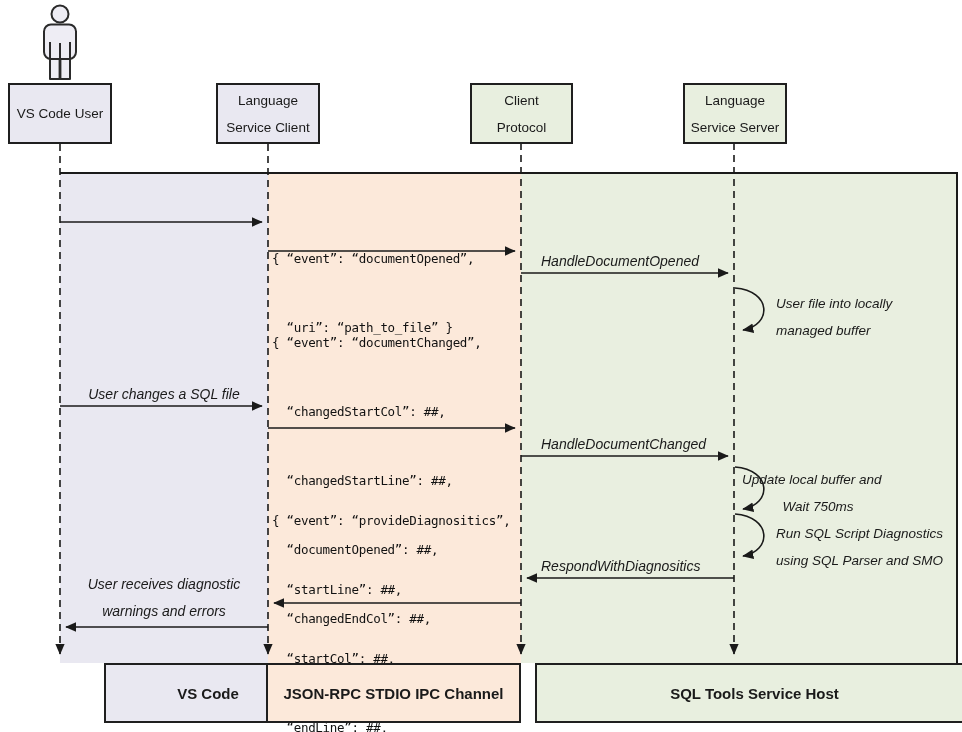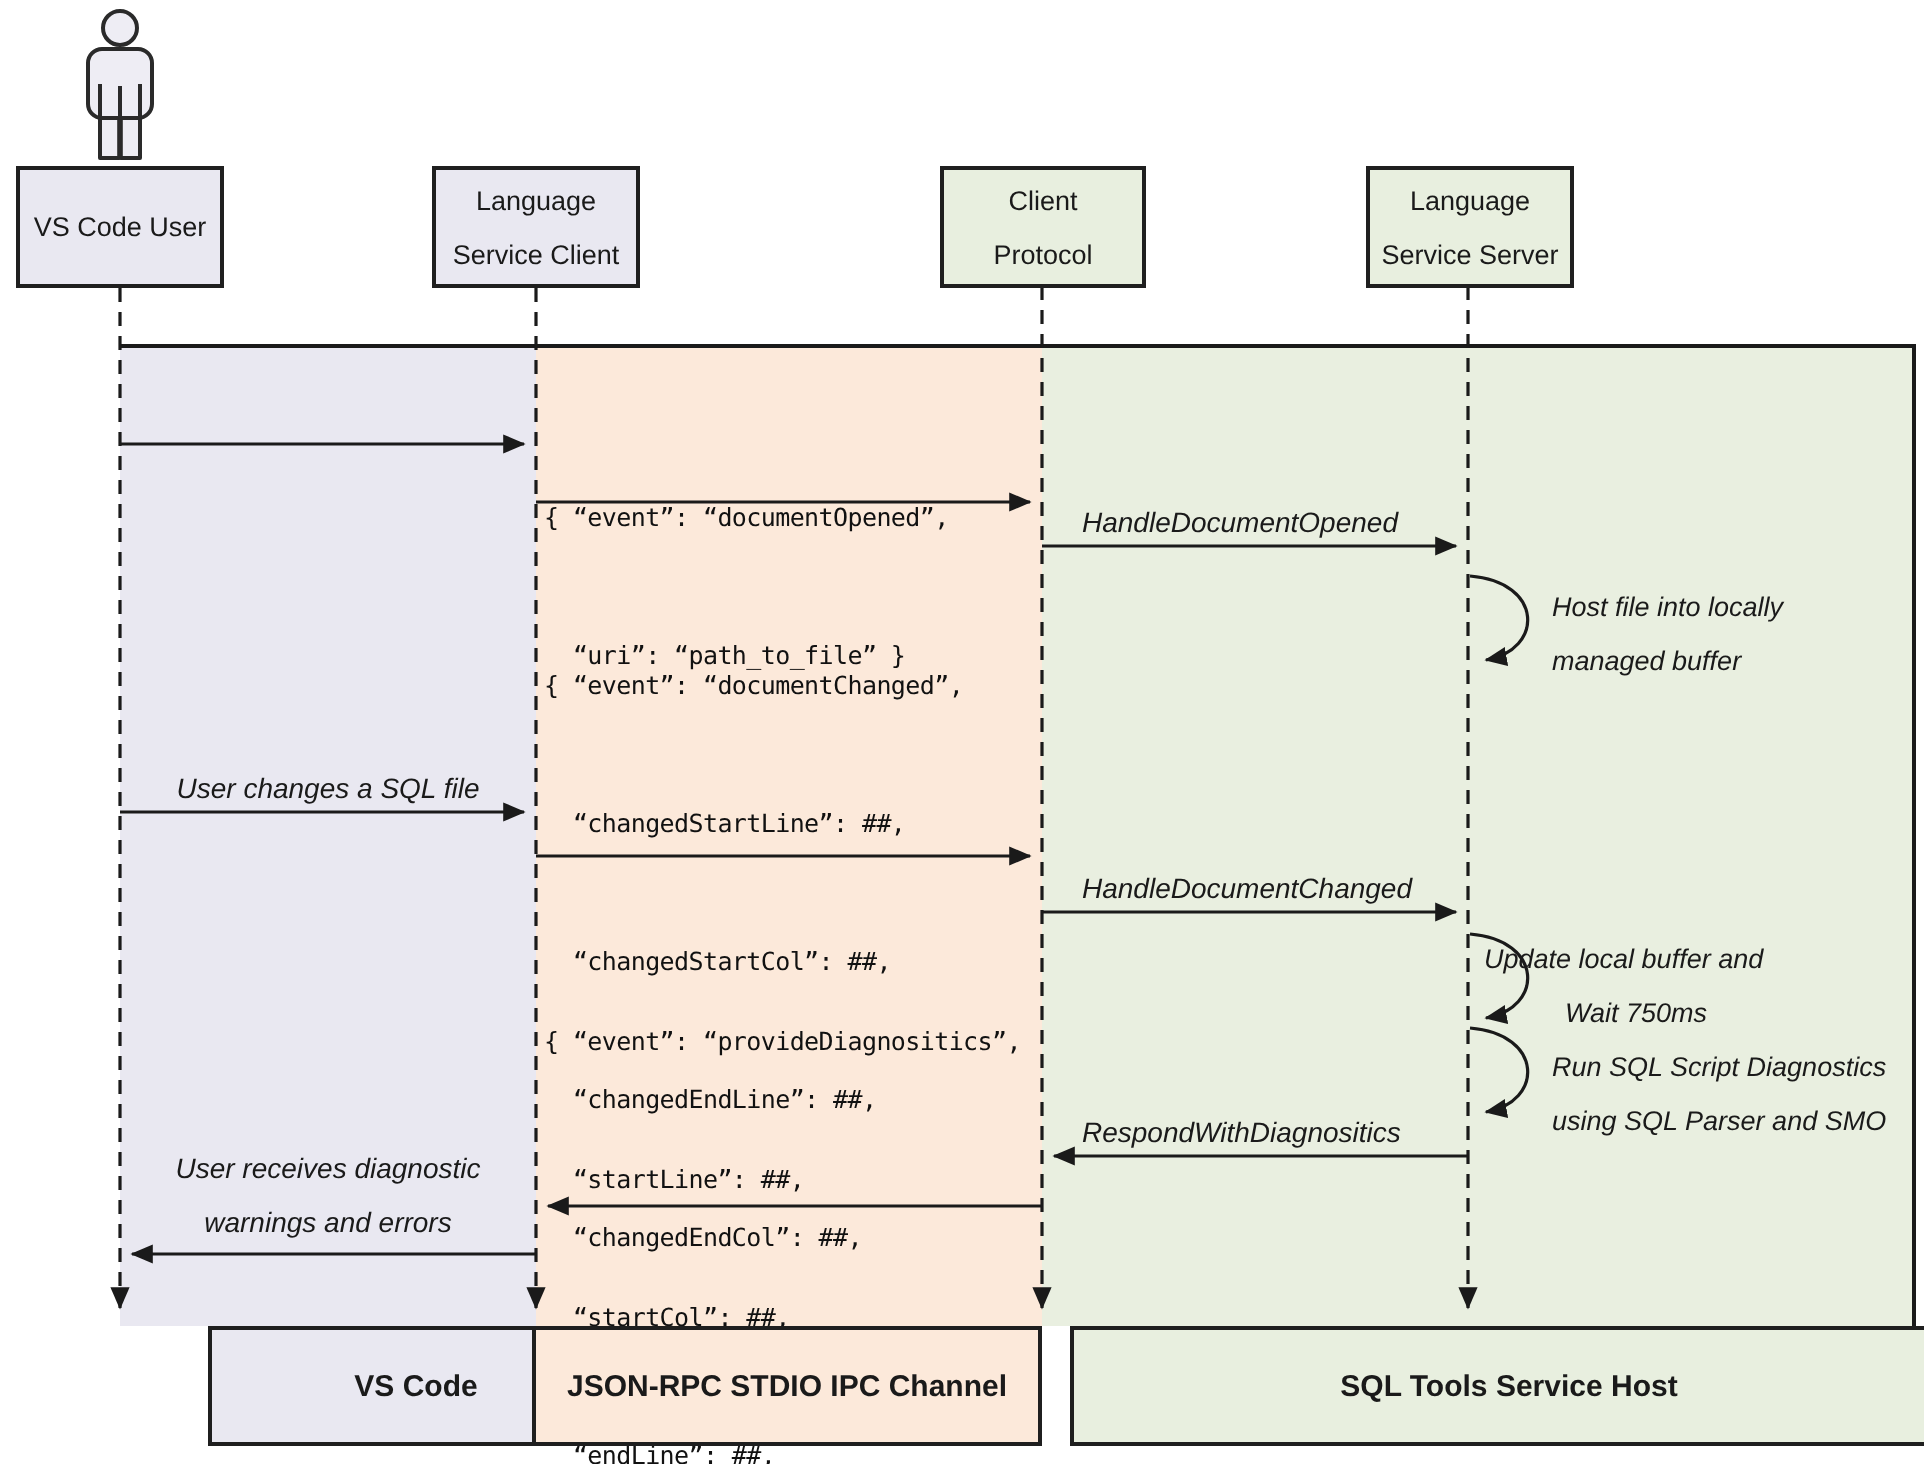--- a/index.html
+++ b/index.html
@@ -118,41 +118,41 @@
   <div class="msg-label centered" style="left:60px;top:386px;width:208px;">User changes a SQL file</div>
   <div class="msg-label centered two-line" style="left:60px;top:571px;width:208px;">
     <span>User receives diagnostic</span><br>
     <span>warnings and errors</span>
   </div>
   <div class="msg-label" style="left:541px;top:253px;">HandleDocumentOpened</div>
   <div class="msg-label" style="left:541px;top:436px;">HandleDocumentChanged</div>
   <div class="msg-label" style="left:541px;top:558px;">RespondWithDiagnositics</div>
 
   <div class="note" style="left:776px;top:290px;">
-    <span>Host file into locally</span><br>
+    <span>User file into locally</span><br>
     <span>managed buffer</span>
   </div>
   <div class="note" style="left:742px;top:466px;width:152px;">
     <span>Update local buffer and</span>
     <span class="center-line">Wait 750ms</span>
   </div>
   <div class="note" style="left:776px;top:520px;">
     <span>Run SQL Script Diagnostics</span><br>
     <span>using SQL Parser and SMO</span>
   </div>
 
   <div class="json-block" style="left:272px;top:201px;">
     <div>{ “event”: “documentOpened”,</div>
     <div>  “uri”: “path_to_file” }</div>
   </div>
   <div class="json-block" style="left:272px;top:285px;">
     <div>{ “event”: “documentChanged”,</div>
+    <div>  “changedStartCol”: ##,</div>
     <div>  “changedStartLine”: ##,</div>
-    <div>  “changedStartCol”: ##,</div>
-    <div>  “changedEndLine”: ##,</div>
+    <div>  “documentOpened”: ##,</div>
     <div>  “changedEndCol”: ##,</div>
     <div>  “changedText”: “changed txt” }</div>
   </div>
   <div class="json-block" style="left:272px;top:463px;">
     <div>{ “event”: “provideDiagnositics”,</div>
     <div>  “startLine”: ##,</div>
     <div>  “startCol”: ##,</div>
     <div>  “endLine”: ##,</div>
     
     

